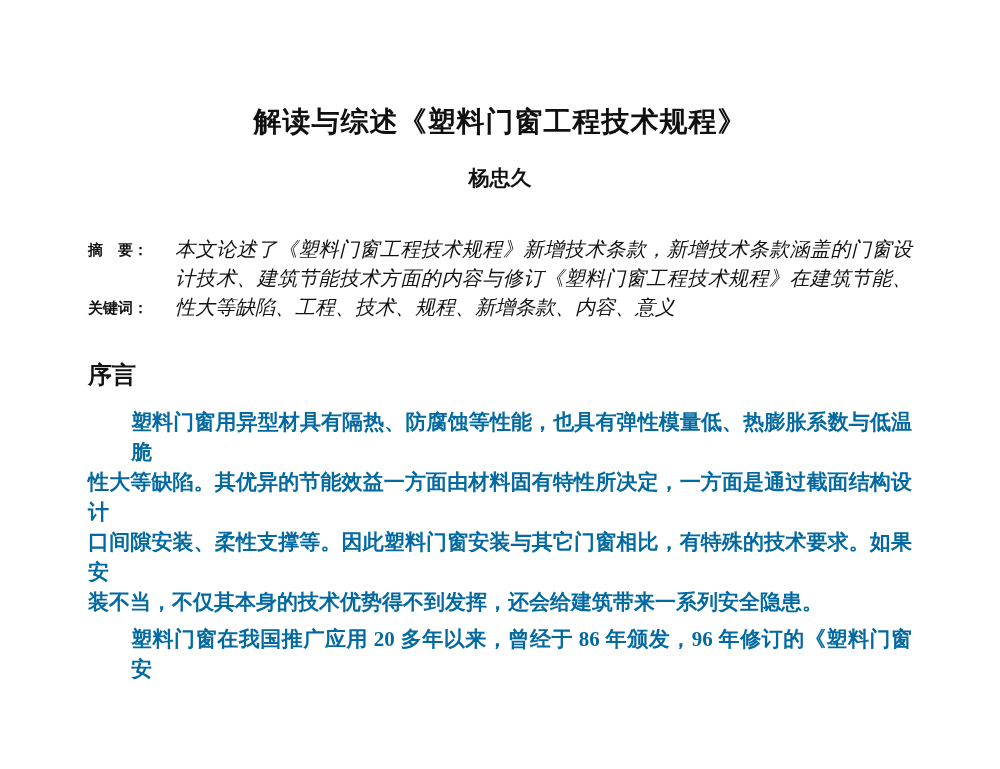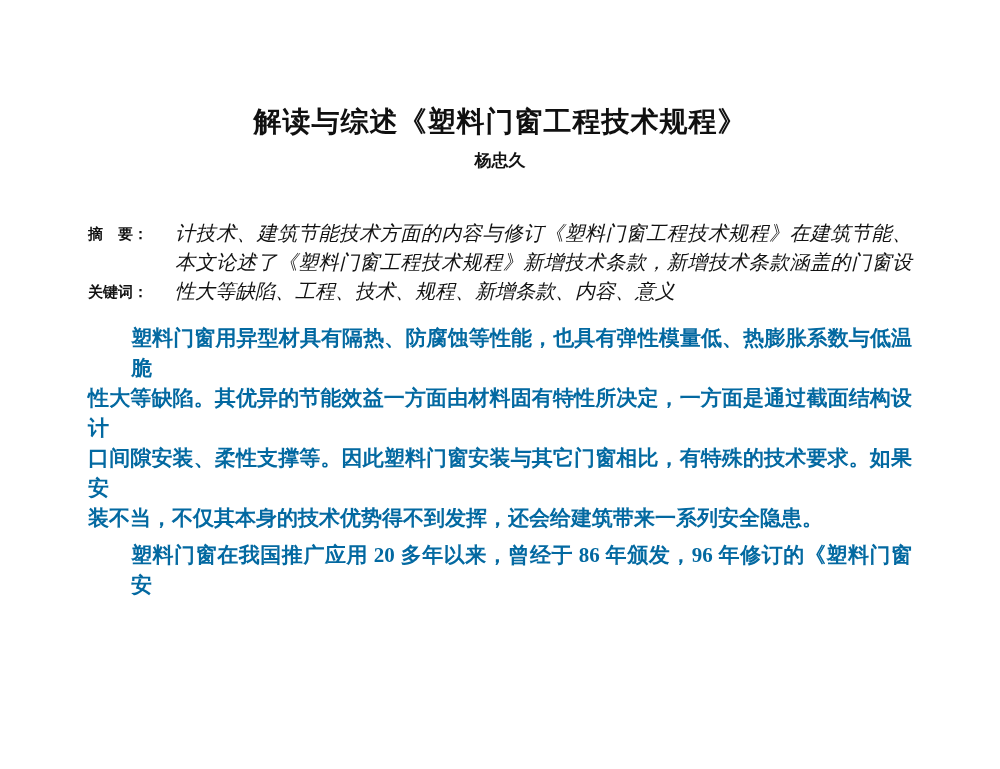--- a/index.html
+++ b/index.html
@@ -21,25 +21,25 @@
     padding-top: 105px;
     text-align: center;
     font-family: "Liberation Sans", sans-serif;
     font-weight: bold;
     font-size: 28px;
     line-height: 34px;
     letter-spacing: 1px;
     color: #101010;
   }
   .author {
-    margin-top: 11px;
+    margin-top: 27px;
     text-align: center;
-    font-family: Liberation Mono, monospace;
+    font-family: Liberation Sans, sans-serif;
     font-weight: bold;
-    font-size: 17px;
+    font-size: 21px;
     line-height: 24px;
   }
   .abstract-block {
     position: relative;
     margin: 45px 88px 0 88px;
   }
   .hang-label {
     position: absolute;
     left: 0;
     top: 0;
@@ -108,30 +108,31 @@
 
 <div class="page">
 
   <h1 class="title">解读与综述《塑料门窗工程技术规程》</h1>
 
   <div class="author">杨忠久</div>
 
   <div class="abstract-block">
     <span class="hang-label">摘　要：</span>
     <div class="abstract-lines">
+      <div class="kai-line fill">本文论述了《塑料门窗工程技术规程》新增技术条款，新增技术条款涵盖的门窗设</div>
       <div class="kai-line fill">计技术、建筑节能技术方面的内容与修订《塑料门窗工程技术规程》在建筑节能、</div>
-      <div class="kai-line fill">本文论述了《塑料门窗工程技术规程》新增技术条款，新增技术条款涵盖的门窗设</div>
     </div>
   </div>
 
   <div class="keywords-block">
     <span class="hang-label">关键词：</span>
     <span class="keywords-text">性大等缺陷、工程、技术、规程、新增条款、内容、意义</span>
   </div>
 
+  <h2 class="section-heading">序言</h2>
 
   <div class="para para-1">
     <div class="bline indent">塑料门窗用异型材具有隔热、防腐蚀等性能，也具有弹性模量低、热膨胀系数与低温脆</div>
     <div class="bline">性大等缺陷。其优异的节能效益一方面由材料固有特性所决定，一方面是通过截面结构设计</div>
     <div class="bline">口间隙安装、柔性支撑等。因此塑料门窗安装与其它门窗相比，有特殊的技术要求。如果安</div>
     <div class="bline loose">装不当，不仅其本身的技术优势得不到发挥，还会给建筑带来一系列安全隐患。</div>
   </div>
 
   <div class="para para-2">
     <div class="bline indent">塑料门窗在我国推广应用 20 多年以来，曾经于 86 年颁发，96 年修订的《塑料门窗安</div>

